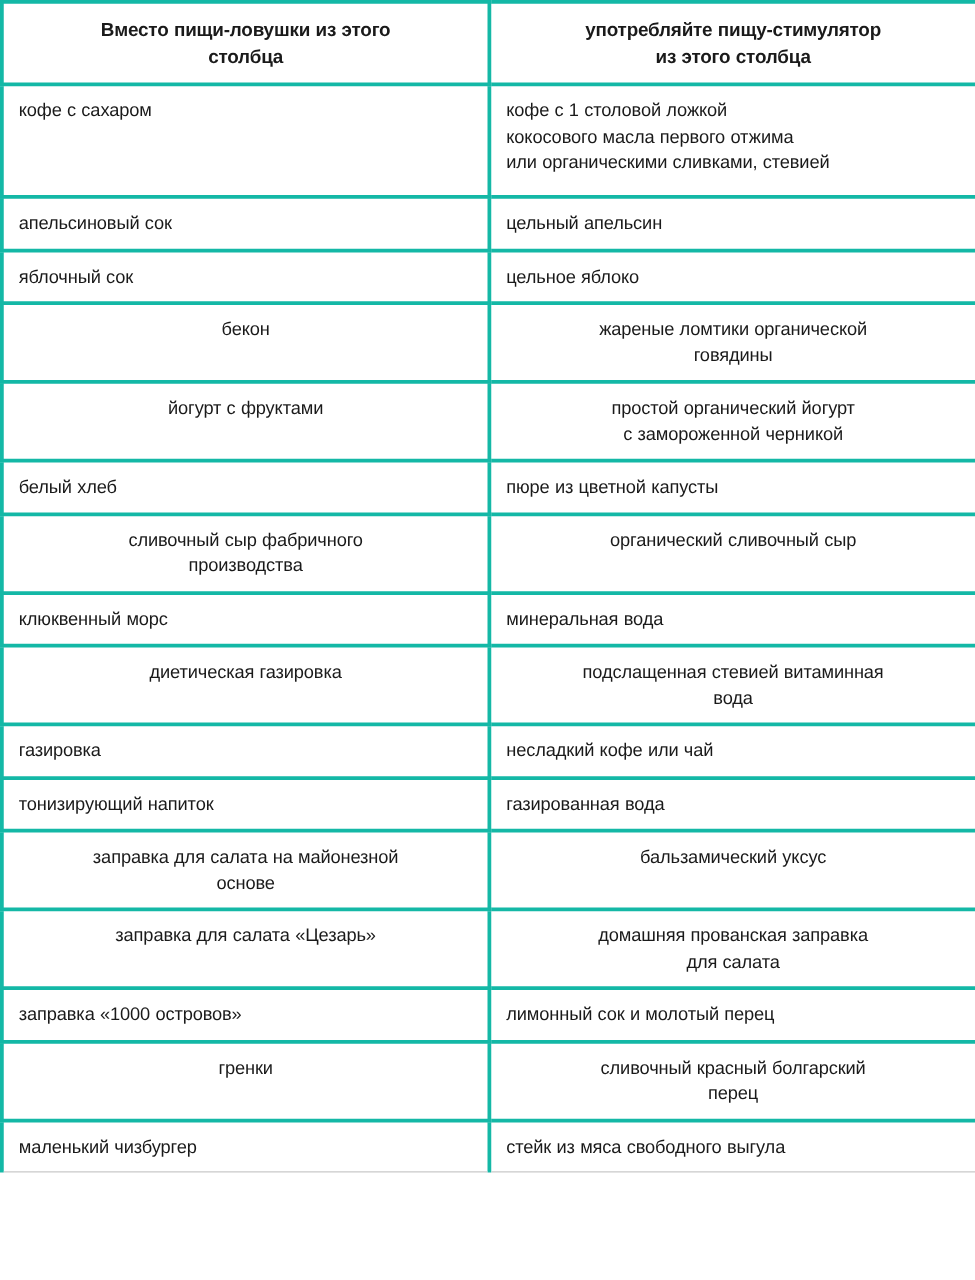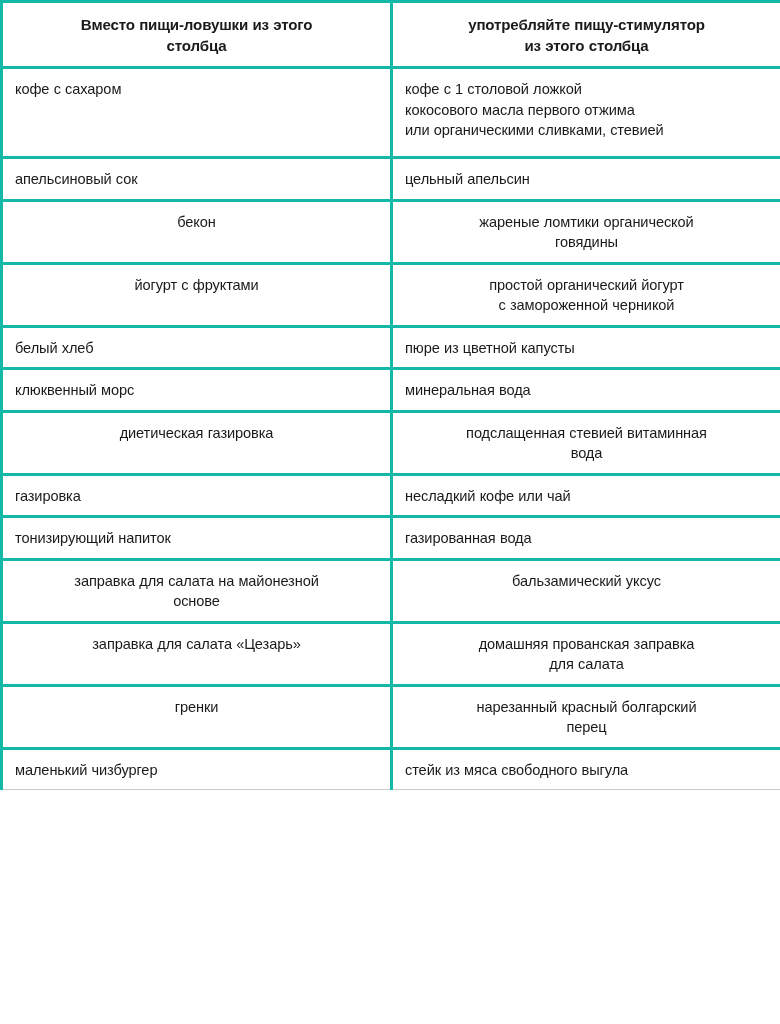--- a/index.html
+++ b/index.html
@@ -105,20 +105,28 @@
           </td>
         </tr>
         <tr class="lines-1">
           <td>
             <span class="cell-text">апельсиновый сок</span>
           </td>
           <td>
             <span class="cell-text">цельный апельсин</span>
           </td>
         </tr>
+        <tr class="lines-1">
+          <td>
+            <span class="cell-text">яблочный сок</span>
+          </td>
+          <td>
+            <span class="cell-text">цельное яблоко</span>
+          </td>
+        </tr>
         <tr class="lines-2">
           <td>
             <span class="cell-text">бекон</span>
           </td>
           <td>
             <span class="cell-text">жареные ломтики органической
 говядины</span>
           </td>
         </tr>
         <tr class="lines-2">
@@ -131,20 +139,29 @@
           </td>
         </tr>
         <tr class="lines-1">
           <td>
             <span class="cell-text">белый хлеб</span>
           </td>
           <td>
             <span class="cell-text">пюре из цветной капусты</span>
           </td>
         </tr>
+        <tr class="lines-2">
+          <td>
+            <span class="cell-text">сливочный сыр фабричного
+производства</span>
+          </td>
+          <td>
+            <span class="cell-text">органический сливочный сыр</span>
+          </td>
+        </tr>
         <tr class="lines-1">
           <td>
             <span class="cell-text">клюквенный морс</span>
           </td>
           <td>
             <span class="cell-text">минеральная вода</span>
           </td>
         </tr>
         <tr class="lines-2">
           <td>
@@ -182,26 +199,34 @@
         </tr>
         <tr class="lines-2">
           <td>
             <span class="cell-text">заправка для салата «Цезарь»</span>
           </td>
           <td>
             <span class="cell-text">домашняя прованская заправка
 для салата</span>
           </td>
         </tr>
+        <tr class="lines-1">
+          <td>
+            <span class="cell-text">заправка «1000 островов»</span>
+          </td>
+          <td>
+            <span class="cell-text">лимонный сок и молотый перец</span>
+          </td>
+        </tr>
         <tr class="lines-2">
           <td>
             <span class="cell-text">гренки</span>
           </td>
           <td>
-            <span class="cell-text">нарезанный красный болгарский
+            <span class="cell-text">сливочный красный болгарский
 перец</span>
           </td>
         </tr>
         <tr class="lines-1">
           <td>
             <span class="cell-text">маленький чизбургер</span>
           </td>
           <td>
             <span class="cell-text">стейк из мяса свободного выгула</span>
           </td>

